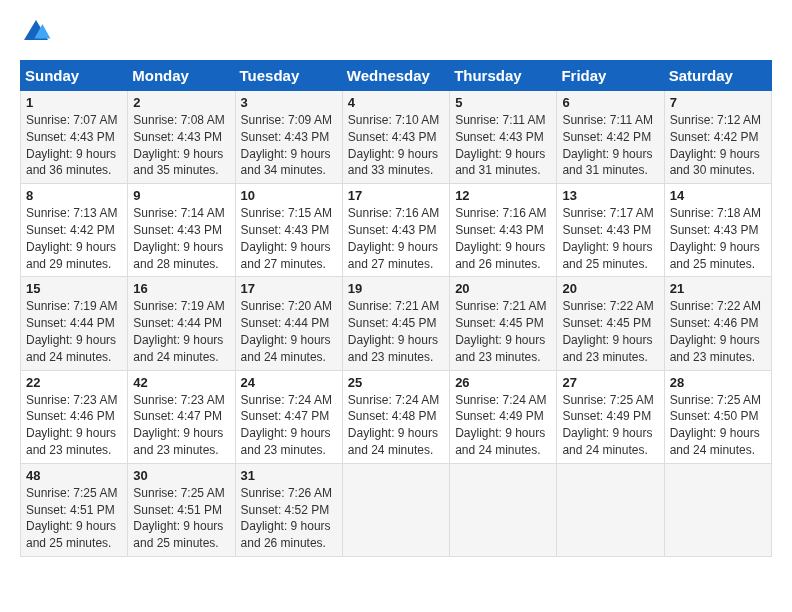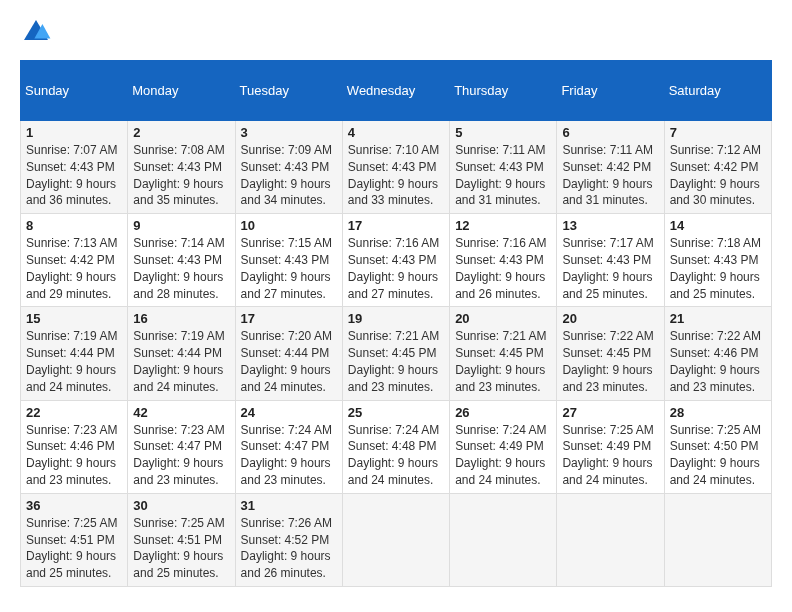--- a/index.html
+++ b/index.html
@@ -49,24 +49,24 @@
     table {
       width: 100%;
       border-collapse: collapse;
       font-size: 11px;
     }
     thead tr {
       background-color: #1565c0;
       color: white;
     }
     thead th {
-      padding: 22px 4px;
+      padding: 6px 4px;
       text-align: left;
-      font-size: 13px;
-      font-weight: normal;
+      font-size: 15px;
+      font-weight: bold;
       border: 1px solid #1565c0;
     }
     tbody tr {
       background-color: #fff;
     }
     tbody tr:nth-child(odd) {
       background-color: #f5f5f5;
     }
     tbody td {
       padding: 4px 5px;
@@ -236,21 +236,21 @@
           <span class="day-num">27</span>
 <div class="day-info">Sunrise: 7:25 AM<br>Sunset: 4:49 PM<br>Daylight: 9 hours and 24 minutes.</div>
         </td>
         <td>
           <span class="day-num">28</span>
 <div class="day-info">Sunrise: 7:25 AM<br>Sunset: 4:50 PM<br>Daylight: 9 hours and 24 minutes.</div>
         </td>
       </tr>
       <tr>
         <td>
-          <span class="day-num">36</span>
+          <span class="day-num">48</span>
 <div class="day-info">Sunrise: 7:25 AM<br>Sunset: 4:51 PM<br>Daylight: 9 hours and 25 minutes.</div>
         </td>
         <td>
           <span class="day-num">30</span>
 <div class="day-info">Sunrise: 7:25 AM<br>Sunset: 4:51 PM<br>Daylight: 9 hours and 25 minutes.</div>
         </td>
         <td>
           <span class="day-num">31</span>
 <div class="day-info">Sunrise: 7:26 AM<br>Sunset: 4:52 PM<br>Daylight: 9 hours and 26 minutes.</div>
         </td>

